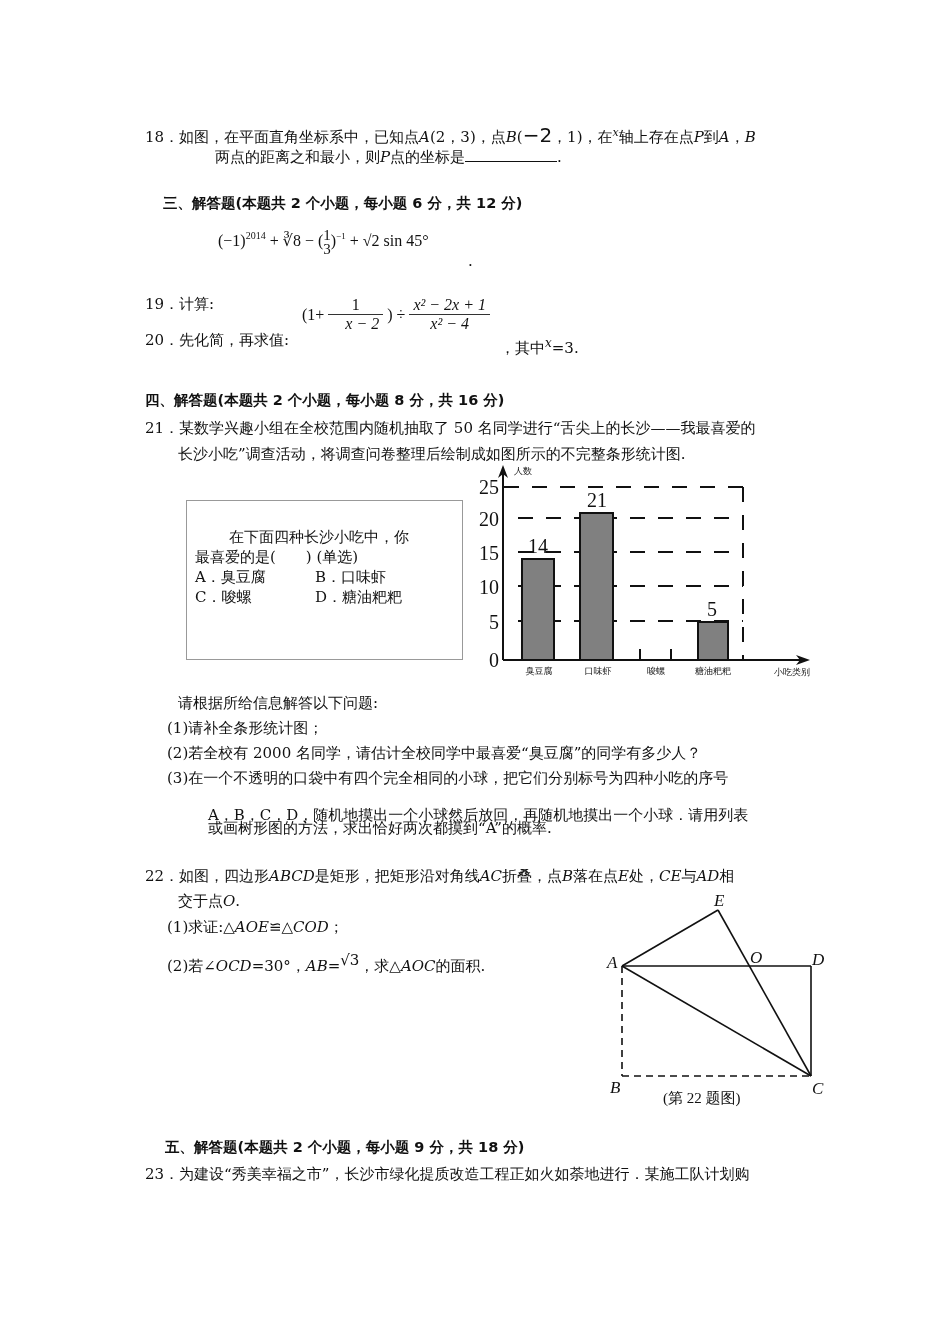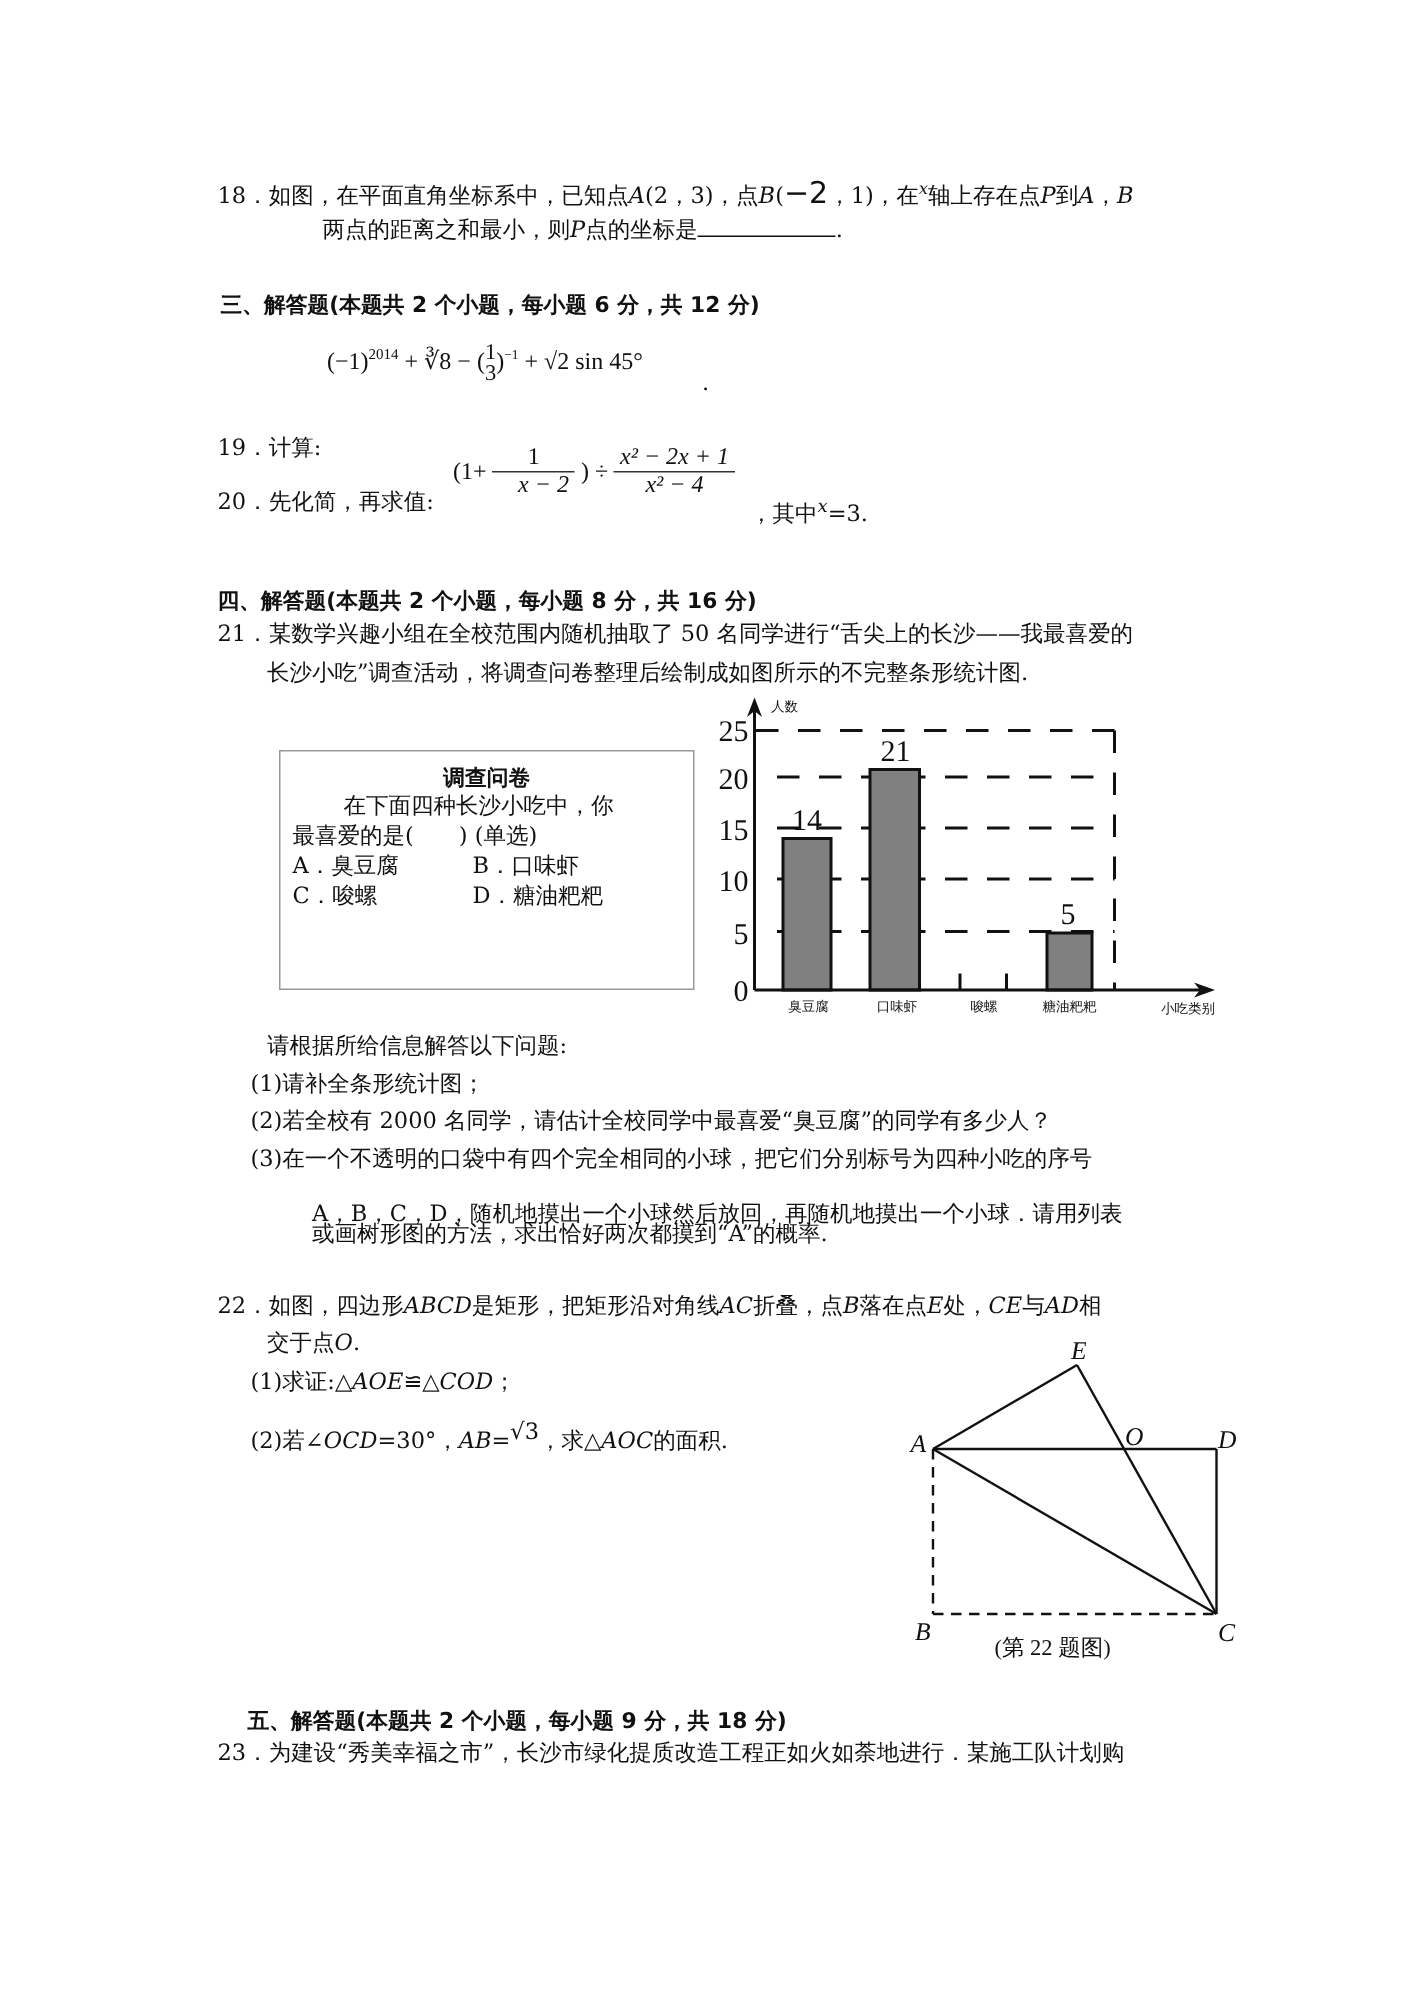--- a/index.html
+++ b/index.html
@@ -1,39 +1,39 @@
 <!DOCTYPE html>
 <html><head>
 <meta charset="utf-8">
 <style>
   html,body{margin:0;padding:0;background:#fff;}
   body{width:950px;height:1344px;position:relative;overflow:hidden;
        font-family:"DejaVu Serif","Liberation Serif",serif;color:#111;font-size:15px;}
   .abs{position:absolute;white-space:nowrap;}
-  .line{line-height:16px;}
+  .line{line-height:29px;}
   .b{font-weight:bold;font-family:"DejaVu Sans","Liberation Sans",sans-serif;font-size:14.5px;}
   .it{font-style:italic;}
   .math{font-family:"Liberation Serif","DejaVu Serif",serif;font-size:16px;}
   .blank{display:inline-block;width:92px;border-bottom:1px solid #111;height:14px;vertical-align:baseline;}
   .survey{position:absolute;left:186px;top:500px;width:277px;height:160px;border:1px solid #999;box-sizing:border-box;}
   .survey .t{position:absolute;left:0;width:100%;text-align:center;top:8px;font-weight:bold;font-family:"DejaVu Sans","Liberation Sans",sans-serif;font-size:14.5px;}
   .survey .r{position:absolute;font-size:15px;white-space:nowrap;}
   svg text{font-family:"Liberation Serif","DejaVu Serif",serif;}
 </style>
 </head>
 <body>
 
 <div class="abs line" style="left:145px;top:118px;">
   <span>18．如图，在平面直角坐标系中，已知点</span><span class="it">A</span><span>(2，3)，点</span><span class="it">B</span><span>(</span><span style="font-size:20px;font-family:'DejaVu Sans',sans-serif;">−2</span><span>，1)，在</span><sup class="it" style="font-size:11px;">x</sup><span>轴上存在点</span><span class="it">P</span><span>到</span><span class="it">A</span><span>，</span><span class="it">B</span>
 </div>
 <div class="abs line" style="left:178px;top:143px;margin-left:37px;">
   <span>两点的距离之和最小，则</span><span class="it">P</span><span>点的坐标是</span><span class="blank"></span><span>.</span>
 </div>
 
-<div class="abs b" style="left:147px;top:194px;">三、解答题(本题共 2 个小题，每小题 6 分，共 12 分)</div>
+<div class="abs b" style="left:163px;top:194px;">三、解答题(本题共 2 个小题，每小题 6 分，共 12 分)</div>
 
 <div class="abs math" style="left:218px;top:228px;">
   <span>(−1)</span><sup style="font-size:10px;">2014</sup>
   <span>+ ∛8 − (</span><span style="display:inline-block;vertical-align:middle;text-align:center;line-height:14px;font-size:15px;"><span style="display:block;">1</span><span style="display:block;">3</span></span><span>)</span><sup style="font-size:9px;">−1</sup>
   <span>+ √2 sin 45°</span>
 </div>
 <div class="abs line" style="left:145px;top:247px;margin-top:43px;">19．计算:</div>
 <div class="abs line" style="left:468px;top:247px;">.</div>
 
 <div class="abs line" style="left:145px;top:326px;">20．先化简，再求值:</div>
@@ -46,21 +46,20 @@
 <div class="abs line" style="left:480px;top:329px;margin-left:20px;">
   <span>，其中</span><sup class="it" style="font-size:12px;">x</sup><span>=3.</span>
 </div>
 
 <div class="abs b" style="left:145px;top:391px;">四、解答题(本题共 2 个小题，每小题 8 分，共 16 分)</div>
 
 <div class="abs line" style="left:145px;top:414px;">21．某数学兴趣小组在全校范围内随机抽取了 50 名同学进行“舌尖上的长沙——我最喜爱的</div>
 <div class="abs line" style="left:178px;top:440px;">长沙小吃”调查活动，将调查问卷整理后绘制成如图所示的不完整条形统计图.</div>
 
 <div class="survey">
-  <div class="t">调查问卷</div>
   <div class="r" style="left:42px;top:27px;">在下面四种长沙小吃中，你</div>
   <div class="r" style="left:8px;top:47px;">最喜爱的是(　　) (单选)</div>
   <div class="r" style="left:8px;top:67px;">A．臭豆腐</div>
   <div class="r" style="left:128px;top:67px;">B．口味虾</div>
   <div class="r" style="left:8px;top:87px;">C．唆螺</div>
   <div class="r" style="left:128px;top:87px;">D．糖油粑粑</div>
 </div>
 
 <svg class="abs" style="left:470px;top:460px;" width="360" height="222">
 

